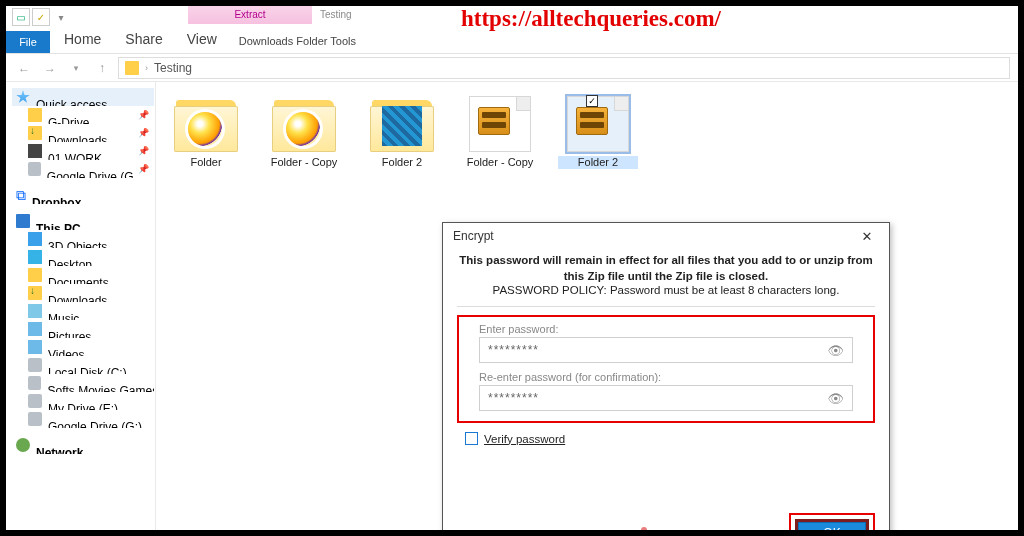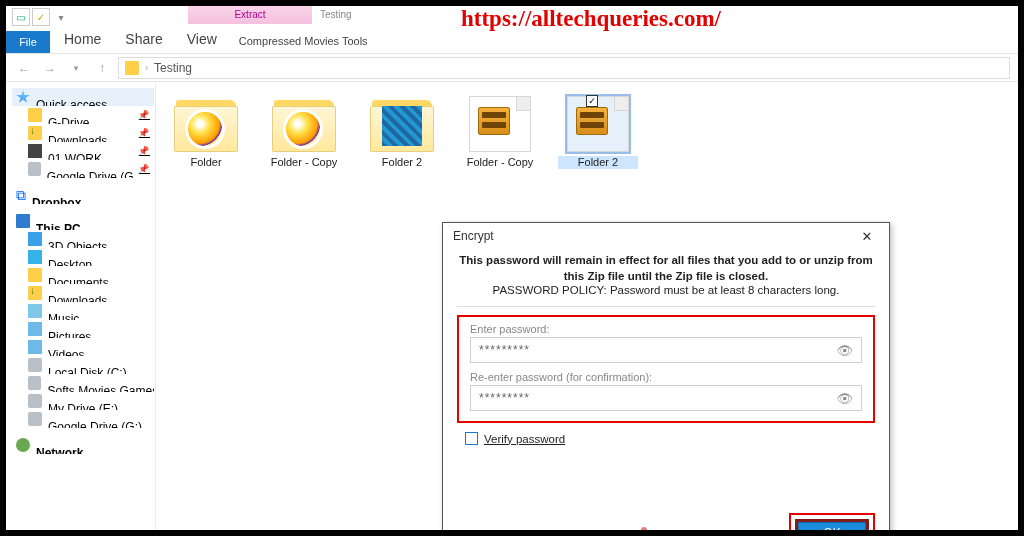--- a/index.html
+++ b/index.html
@@ -22,21 +22,21 @@
   .addrbar { height: 28px; border-bottom: 1px solid #e8e8e8; display: flex; align-items: center; padding: 0 8px; gap: 6px; font-size: 12px; color: #555; }
   .nav-arrow { width: 20px; height: 20px; border-radius: 2px; display: inline-flex; align-items: center; justify-content: center; color: #999; }
   .crumb-sep { color: #999; font-size: 9px; }
   .addr-path { display: flex; align-items: center; gap: 6px; flex: 1; border: 1px solid #ddd; height: 22px; padding: 0 6px; }
 
   
   .main { display: flex; height: calc(100% - 76px); }
   .sidebar { width: 150px; border-right: 1px solid #eaeaea; padding: 6px 0 0 6px; font-size: 12px; overflow: hidden; }
   .sb-group { margin-bottom: 8px; }
   .sb-item { display: flex; align-items: center; gap: 6px; height: 18px; padding-left: 4px; white-space: nowrap; overflow: hidden; width: 142px; }
-  .sb-sub { padding-left: 16px; text-decoration: underline; }
+  .sb-sub { padding-left: 16px; }
   .pin { color: #aaa; margin-left: auto; margin-right: 4px; font-size: 9px; }
   .ico { width: 14px; height: 14px; display: inline-block; }
   .ico-star { background: linear-gradient(#7ec8ff,#3aa0ea); clip-path: polygon(50% 0,61% 35%,98% 35%,68% 57%,79% 91%,50% 70%,21% 91%,32% 57%,2% 35%,39% 35%); }
   .ico-folder { background: #ffcf4a; border-radius: 1px; }
   .ico-drive { background: #b9c0c7; border-radius: 2px; }
   .ico-dropbox { color: #0061ff; font-size: 14px; }
   .ico-pc { background: #2e7bcf; border-radius: 1px; }
   .ico-net { background: #6aa84f; border-radius: 50%; }
   .ico-down { background: #ffcf4a; border-radius: 1px; position: relative; }
   .ico-down::after{ content:"↓"; position:absolute; left:2px; top:-1px; font-size:10px; color:#2a7a2a;}
@@ -62,21 +62,21 @@
   .check { position: absolute; top: -2px; left: 18px; width: 12px; height: 12px; border: 1px solid #333; background: #fff; font-size: 9px; line-height: 10px; }
 
   
   .dialog { position: absolute; left: 436px; top: 216px; width: 448px; height: 342px; background: #fff; border: 1px solid #555; box-shadow: 2px 2px 6px rgba(0,0,0,.25); }
   .dlg-title { height: 26px; display: flex; align-items: center; padding: 0 6px 0 10px; font-size: 12px; color: #333; }
   .dlg-close { margin-left: auto; width: 32px; height: 20px; display: flex; align-items: center; justify-content: center; font-size: 13px; color: #333; }
   .dlg-body { padding: 4px 14px 10px; font-size: 11.5px; color: #222; }
   .dlg-bold { font-weight: 600; text-align: center; line-height: 1.35; }
   .policy { text-align: center; margin-bottom: 10px; }
   .sep { height: 1px; background: #ddd; margin: 4px 0 8px; }
-  .red-box { border: 2px solid #e60000; padding: 6px 11px 10px; margin-bottom: 9px; }
+  .red-box { border: 2px solid #e60000; padding: 6px 20px 10px; margin-bottom: 9px; }
   .fld-label { color: #888; font-size: 11px; margin-bottom: 2px; }
   .pw-row { display: flex; align-items: center; border: 1px solid #cfcfcf; height: 26px; padding: 0 8px; margin-bottom: 8px; }
   .pw-row:last-child { margin-bottom: 0; }
   .pw-input { border: none; outline: none; flex: 1; font-size: 12px; letter-spacing: 1px; color: #666; }
   .eye { color: #888; font-size: 13px; }
   .verify-row { display: flex; align-items: center; gap: 6px; padding-left: 8px; margin-top: 4px; text-decoration: underline; }
   .chk { width: 13px; height: 13px; border: 1px solid #1976d2; display: inline-block; }
   .ok-wrap { position: absolute; right: 14px; bottom: 10px; border: 2px solid #e60000; padding: 4px; }
   .ok-inner { background: #7f1d1d; padding: 3px; }
   .ok-btn { width: 68px; height: 22px; background: #1a8adb; color: #fff; font-size: 12px; border: 1px solid #0e6db0; display: flex; align-items: center; justify-content: center; position: relative; }
@@ -95,21 +95,21 @@
       <span class="qat-icon" style="border:none;color:#888">▾</span>
     </div>
     <div class="context-tab">Extract</div>
     <div class="context-label">Testing</div>
     <div class="watermark">https://alltechqueries.com/</div>
     <div class="tabs">
       <div class="file-tab">File</div>
       <div class="tab">Home</div>
       <div class="tab">Share</div>
       <div class="tab">View</div>
-      <div class="context-lower">Compressed Movies Tools</div>
+      <div class="context-lower">Downloads Folder Tools</div>
     </div>
   </div>
 
   <div class="addrbar">
     <span class="nav-arrow">←</span>
     <span class="nav-arrow">→</span>
     <span class="nav-arrow" style="font-size:9px">▾</span>
     <span class="nav-arrow">↑</span>
     <div class="addr-path">
       <span class="ico ico-folder"></span>

